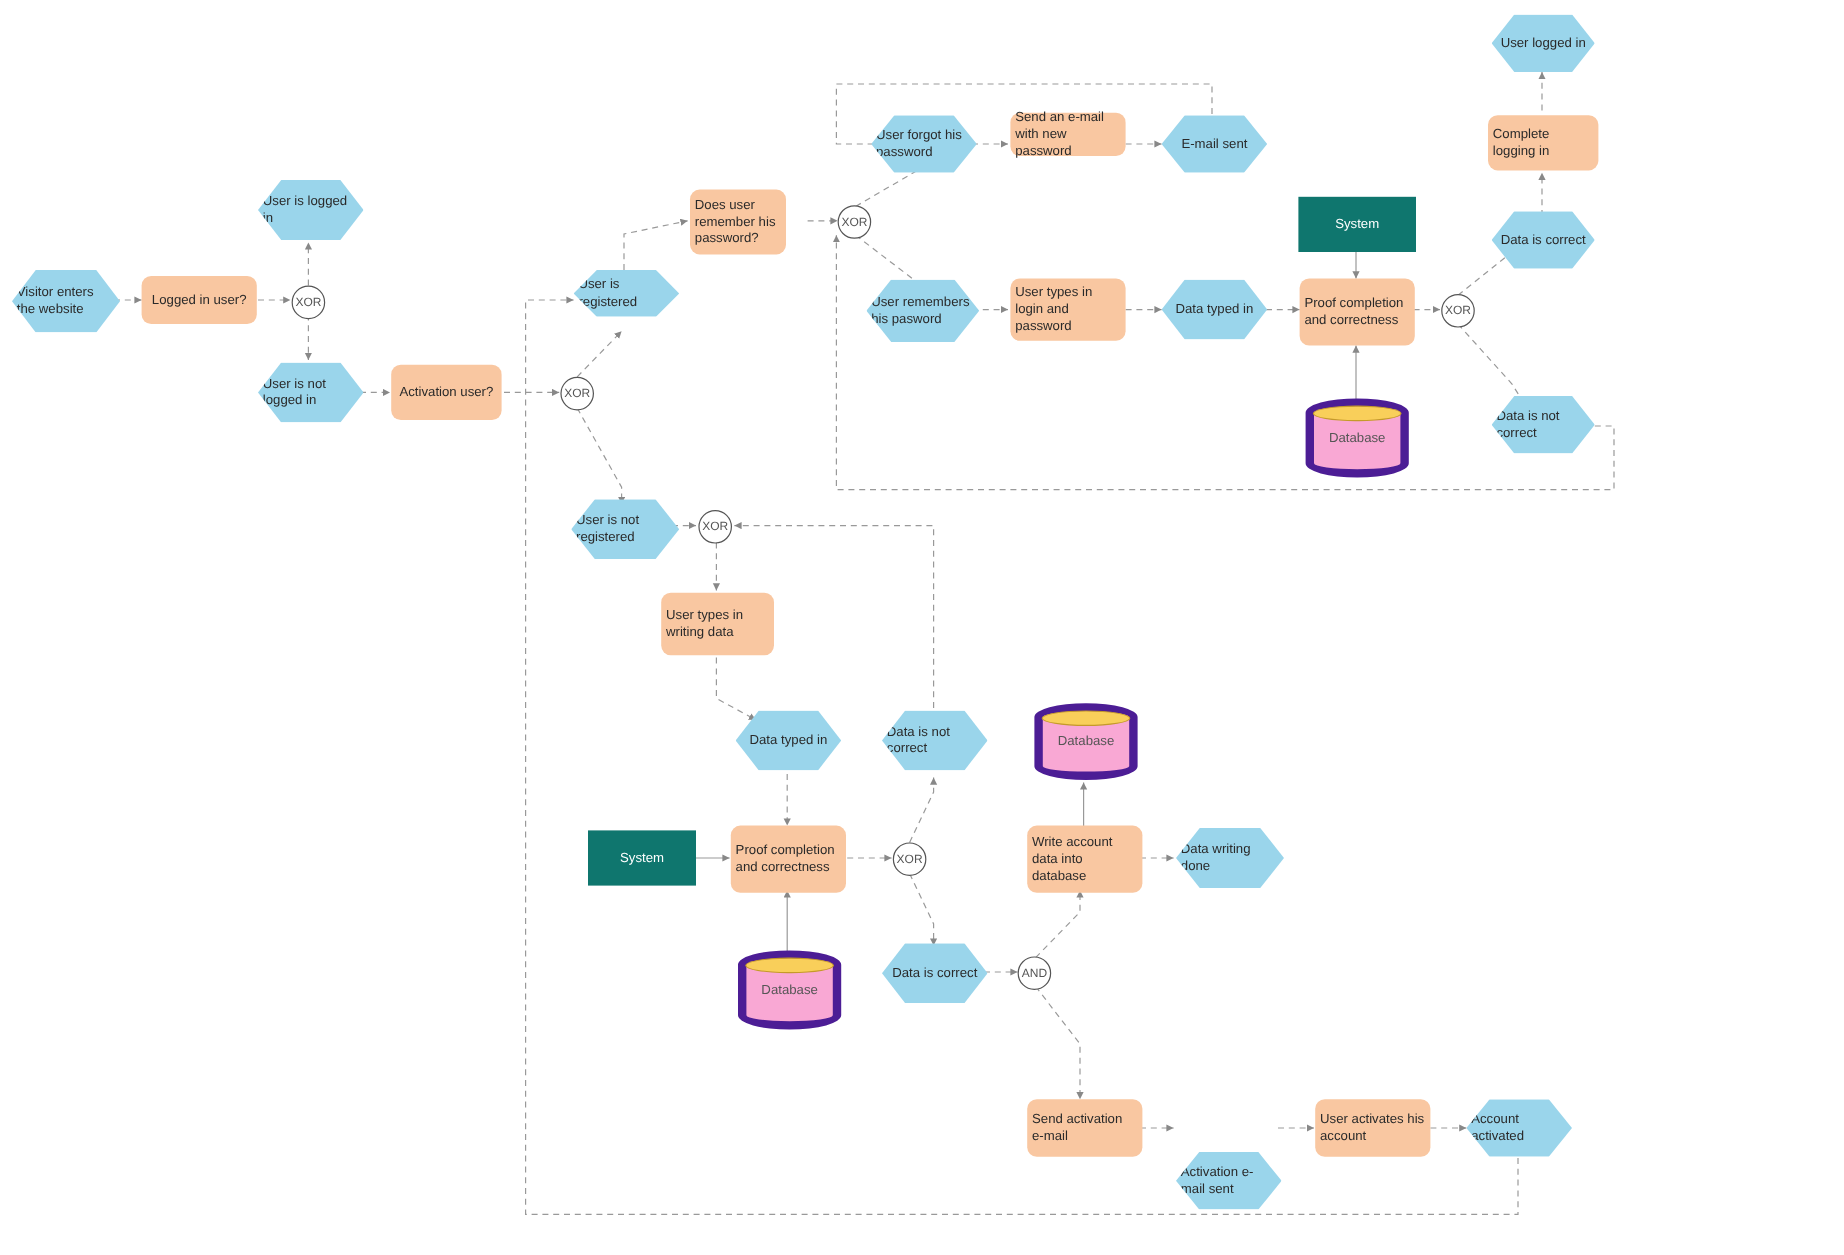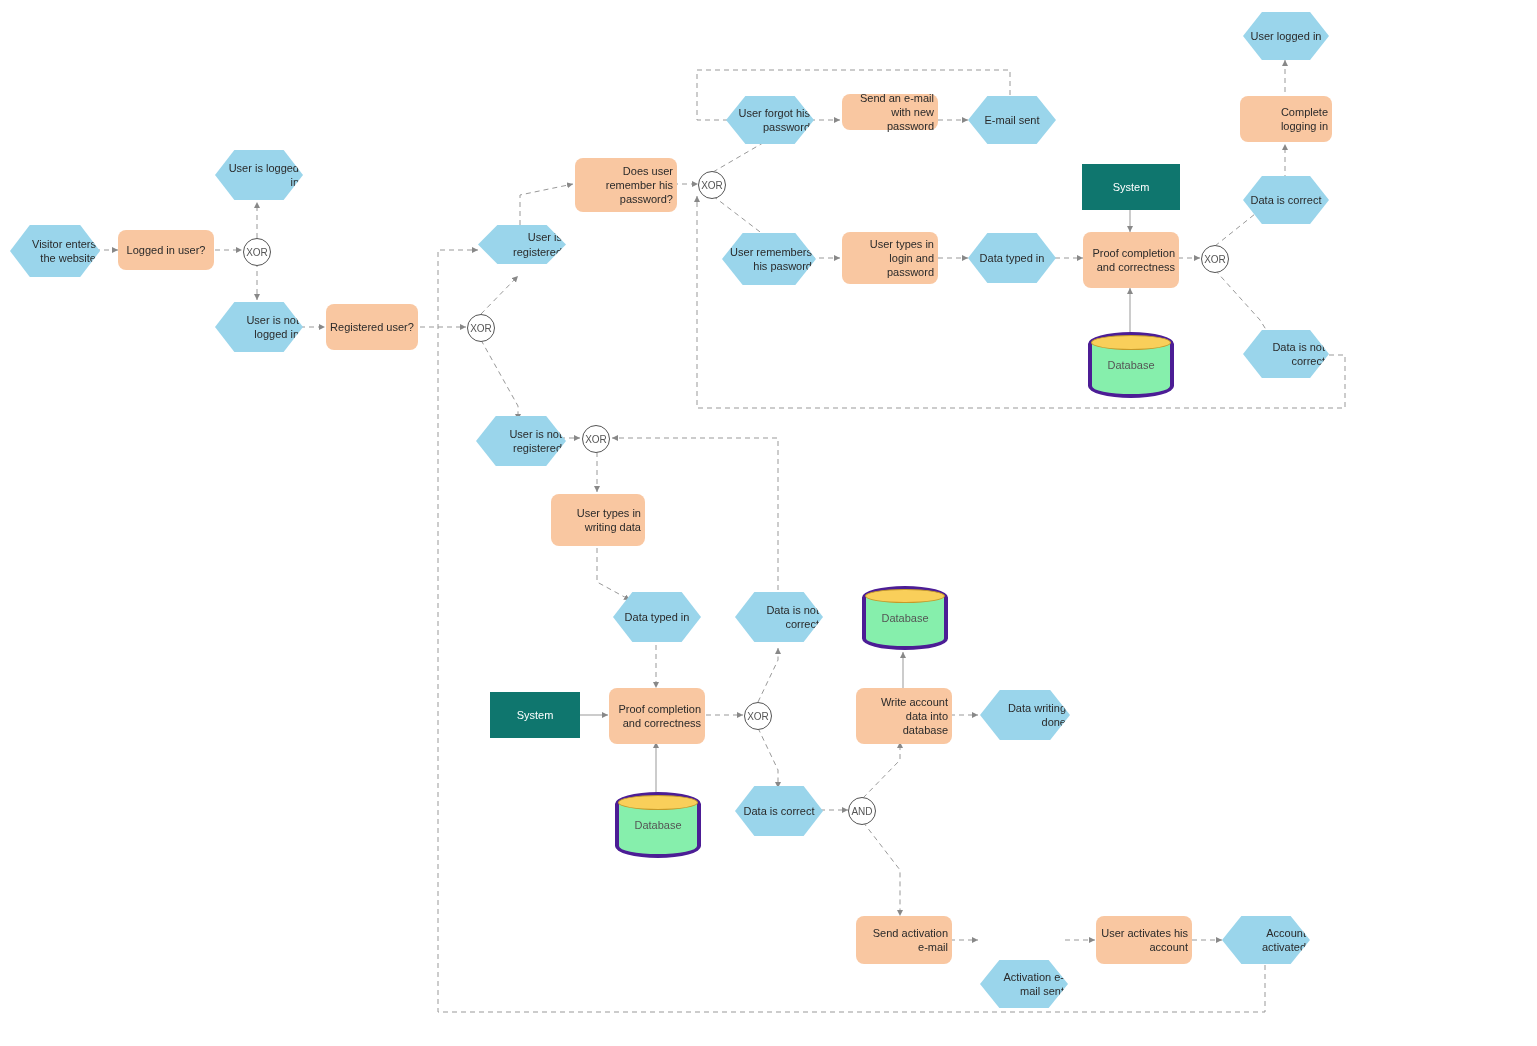--- a/index.html
+++ b/index.html
@@ -1,27 +1,27 @@
 <!DOCTYPE html>
 <html><head>
 <meta charset="utf-8">
 <style>
   html,body{margin:0;padding:0;width:1537px;height:1046px;font-family:Verdana,Geneva,sans-serif;font-size:11px;color:#3a3a3a;background:#fff}
   .canvas{position:relative;width:1537px;height:1046px}
-  .node{position:absolute;display:flex;align-items:center;justify-content:center;text-align:right;line-height:1.3;padding:4px;box-sizing:border-box}
+  .node{position:absolute;display:flex;align-items:center;justify-content:center;text-align:left;line-height:1.3;padding:4px;box-sizing:border-box}
   
   .hex{background:#9ad5eb;clip-path:polygon(22% 0,78% 0,100% 50%,78% 100%,22% 100%,0 50%);color:#2a2a2a}
   
   .func{background:#f9c7a1;border-radius:8px;color:#2a2a2a}
   
   .conn{background:#fff;border:1px solid #555;border-radius:50%;font-size:10px;color:#555}
   
   .sys{background:#0f766e;color:#fff}
   
-  .db{background:#86efac;border:4px solid #4c1d95;border-radius:50%/18%;color:#555}
+  .db{background:#f9a8d4;border:7px solid #4c1d95;border-radius:50%/18%;color:#555}
   .db:before{content:"";position:absolute;left:-1px;right:-1px;top:-1px;height:22%;border:1px solid #c59a2a;border-radius:50%/50%;background:#f9cf5a;z-index:-0}
   .db span{position:relative;z-index:2}
   svg.edges{position:absolute;left:0;top:0;width:1537px;height:1046px;pointer-events:none}
 </style>
 </head>
 <body>
 <div class="canvas">
 
 <svg class="edges">
   <defs>
@@ -132,33 +132,33 @@
 <div class="node conn" style="left:243px;top:238px;width:28px;height:28px">
       <span>XOR</span>
     </div>
 <div class="node hex" style="left:215px;top:150px;width:88px;height:50px">
       <span>User is logged in</span>
     </div>
 <div class="node hex" style="left:215px;top:302px;width:88px;height:50px">
       <span>User is not logged in</span>
     </div>
 <div class="node func" style="left:326px;top:304px;width:92px;height:46px">
-      <span>Registered user?</span>
+      <span>Activation user?</span>
     </div>
 <div class="node conn" style="left:467px;top:314px;width:28px;height:28px">
       <span>XOR</span>
     </div>
 <div class="node hex" style="left:478px;top:225px;width:88px;height:39px">
       <span>User is registered</span>
     </div>
 <div class="node hex" style="left:476px;top:416px;width:90px;height:50px">
       <span>User is not registered</span>
     </div>
 
-<div class="node func" style="left:575px;top:158px;width:102px;height:54px">
+<div class="node func" style="left:575px;top:158px;width:80px;height:54px">
       <span>Does user remember his password?</span>
     </div>
 <div class="node conn" style="left:698px;top:171px;width:28px;height:28px">
       <span>XOR</span>
     </div>
 
 <div class="node hex" style="left:726px;top:96px;width:88px;height:48px">
       <span>User forgot his password</span>
     </div>
 <div class="node func" style="left:842px;top:94px;width:96px;height:36px">

